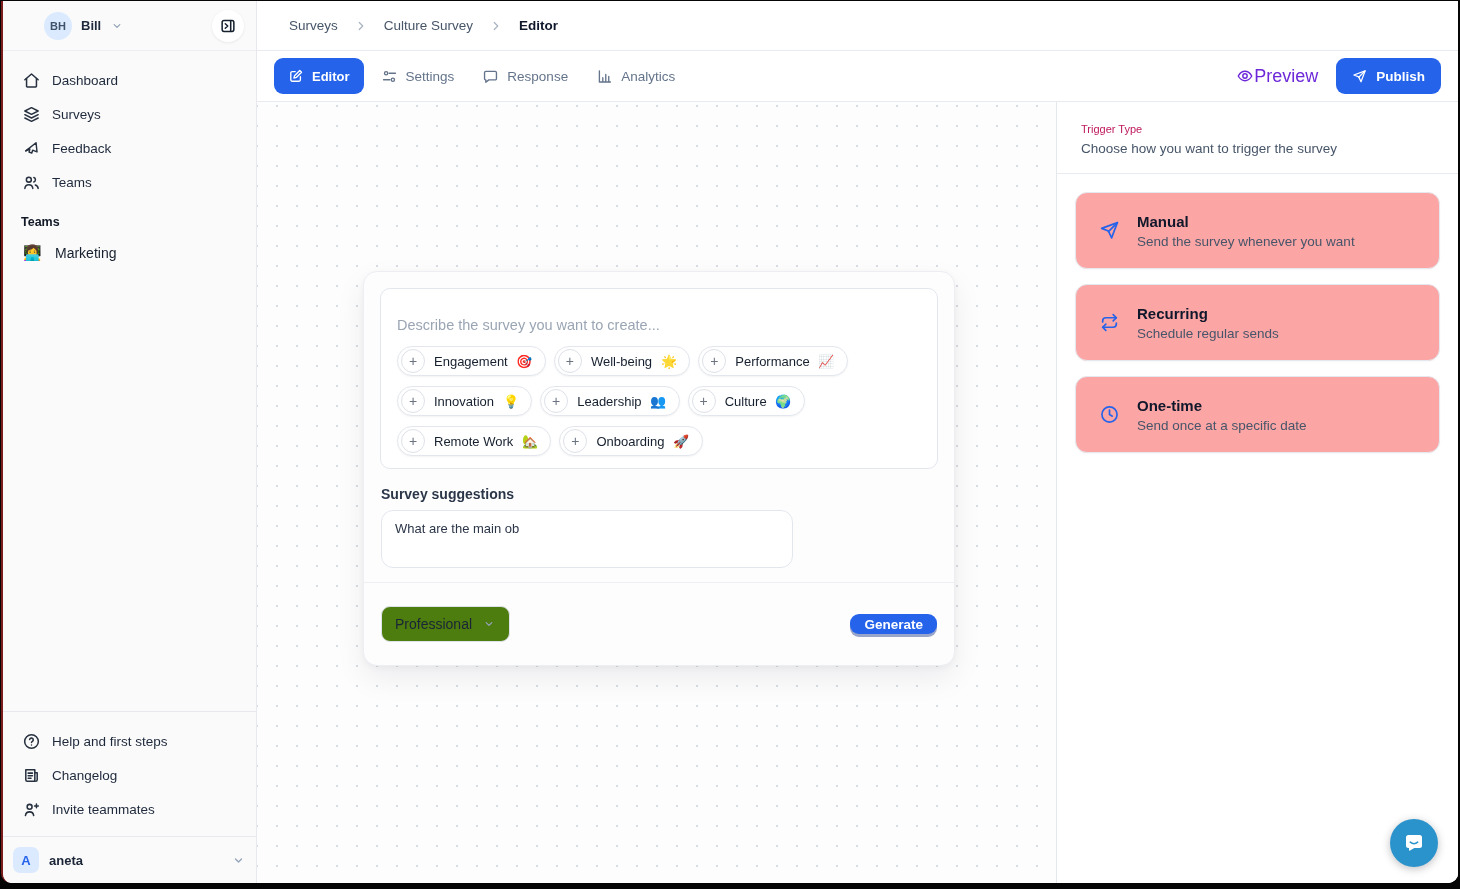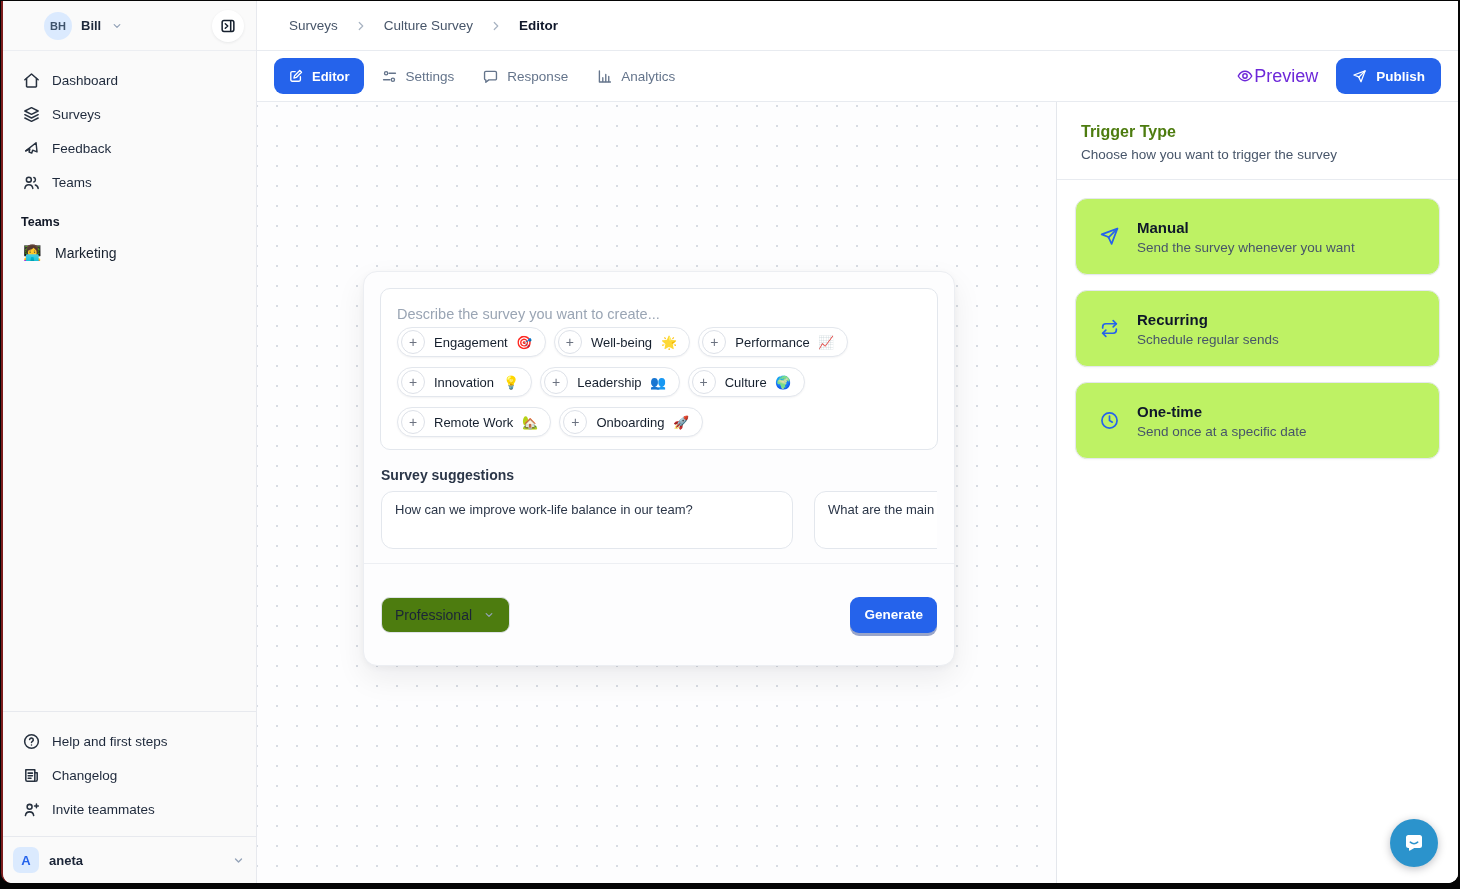--- a/index.html
+++ b/index.html
@@ -39,40 +39,40 @@
   .toolbar-row { height:51px; flex:0 0 51px; border-bottom:1px solid #e8ebf0; display:flex; align-items:center; padding:0 17px; gap:6px; }
   .tab-pill { display:flex; align-items:center; gap:8px; height:36px; padding:0 14px; border-radius:9px; background:#2563eb; color:#fff; font-size:13px; font-weight:600; border:none; cursor:pointer; }
   .tab { display:flex; align-items:center; gap:8px; height:36px; padding:0 11px; border-radius:9px; background:transparent; color:#64748b; font-size:13.5px; border:none; cursor:pointer; }
   .toolbar-row .spacer { flex:1; }
   .preview-btn { display:flex; align-items:center; height:36px; padding:0 12px; background:transparent; border:none; color:#6d28d9; font-size:18px; cursor:pointer; }
   .publish-btn { display:flex; align-items:center; gap:9px; height:36px; padding:0 16px; border-radius:9px; background:#2563eb; color:#fff; font-size:13.5px; font-weight:600; border:none; cursor:pointer; }
   
   .content { flex:1; display:flex; min-height:0; }
   .canvas { width:800px; flex:0 0 800px; position:relative; background:#fdfdfe; background-image:radial-gradient(#d8dce3 1.2px, transparent 1.2px); background-size:20px 20px; background-position:10px 14px; border-right:1px solid #e4e7ec; }
   .gen-card { position:absolute; left:106px; top:169px; width:592px; height:395px; background:#fdfdfe; border:1px solid #eceef2; border-radius:14px; box-shadow:0 12px 30px rgba(2,6,23,.07), 0 2px 6px rgba(2,6,23,.04); display:flex; flex-direction:column; }
-  .prompt-box { margin:16px 16px 0; height:162px; background:#ffffff; border:1px solid #e3e7ed; border-radius:10px; padding:17px 16px 12px; display:flex; flex-direction:column; cursor:text; }
+  .prompt-box { margin:16px 16px 0; height:181px; background:#ffffff; border:1px solid #e3e7ed; border-radius:10px; padding:28px 16px 12px; display:flex; flex-direction:column; cursor:text; }
   .prompt-placeholder { font-size:14.5px; color:#9aa5b4; }
   .prompt-box .fill { flex:1; }
   .chip-wrap { display:flex; flex-wrap:wrap; gap:10px 8px; }
   .chip { display:flex; align-items:center; gap:9px; height:30px; padding:2px 12px 2px 3px; background:#fff; border:1px solid #e3e7ed; border-radius:16px; box-shadow:0 1px 2px rgba(15,23,42,.05); font-size:13px; color:#16202e; cursor:pointer; }
   .chip .plus { width:24px; height:24px; border-radius:50%; border:1px solid #dde1e8; color:#6b7280; font-size:14px; display:flex; align-items:center; justify-content:center; background:#fff; }
   .chip .emo { font-size:13px; }
   .sugg-title { margin:17px 17px 8px; font-size:14px; font-weight:600; color:#2b3648; }
   .sugg-row { display:flex; gap:21px; margin:0 17px; overflow:hidden; flex:0 0 58px; }
   .sugg-card { flex:0 0 412px; height:58px; border:1px solid #e3e7ed; border-radius:12px; background:#fff; padding:10px 13px; font-size:13px; color:#2b3648; cursor:pointer; }
   .gen-footer { border-top:1px solid #edeff3; margin-top:14px; flex:1; display:flex; align-items:center; justify-content:space-between; padding:0 17px; }
   .tone-select { display:flex; align-items:center; gap:10px; height:36px; padding:0 13px; border:1px solid #dfe3e9; border-radius:9px; background:#4d7c0f; font-size:14px; color:#1b2537; cursor:pointer; }
-  .generate-btn { height:36px; padding:0 14px; border-radius:9px; border:none; background:#2563eb; color:#fff; font-size:13.5px; font-weight:600; box-shadow:0 3px 0 rgba(30,58,138,.45); cursor:pointer; }
+  .generate-btn { height:20px; padding:0 14px; border-radius:9px; border:none; background:#2563eb; color:#fff; font-size:13.5px; font-weight:600; box-shadow:0 3px 0 rgba(30,58,138,.45); cursor:pointer; }
   
   .panel { flex:1; background:#fff; display:flex; flex-direction:column; }
   .panel-header { padding:21px 24px 17px; border-bottom:1px solid #e8ebf0; }
-  .panel-title { font-size:16px; font-weight:700; color:#4d7c0f; }
+  .panel-title { font-size:11px; font-weight:400; color:#be185d; }
   .panel-sub { margin-top:6px; font-size:13.5px; color:#475569; }
   .options { padding:18px; display:flex; flex-direction:column; gap:15px; }
-  .option-card { border:1px solid #e5e8ee; border-radius:12px; background:#bef264; min-height:77px; display:flex; align-items:center; gap:17px; padding:16px 18px 16px 22px; box-shadow:0 1px 2px rgba(15,23,42,.03); cursor:pointer; }
+  .option-card { border:1px solid #e5e8ee; border-radius:12px; background:#fca5a5; min-height:77px; display:flex; align-items:center; gap:17px; padding:16px 18px 16px 22px; box-shadow:0 1px 2px rgba(15,23,42,.03); cursor:pointer; }
   .option-ico { width:22px; height:22px; color:#2563eb; flex:0 0 22px; display:flex; align-items:center; justify-content:center; }
   .option-title { font-size:15px; font-weight:600; color:#0f172a; }
   .option-desc { margin-top:4px; font-size:13.5px; color:#475569; }
   
   .chat-fab { position:absolute; right:20px; bottom:16px; width:48px; height:48px; border-radius:50%; background:#2b93cc; border:none; display:flex; align-items:center; justify-content:center; box-shadow:0 2px 8px rgba(2,6,23,.25); cursor:pointer; }
   svg { display:block; }
 </style>
 </head>
 <body>
 
@@ -317,21 +317,20 @@
               <button class="chip">
                 <span class="plus">+</span>
                 <span>Onboarding</span>
                 <span class="emo">🚀</span>
               </button>
             </div>
           </div>
 
           <div class="sugg-title">Survey suggestions</div>
           <div class="sugg-row">
-            <div class="sugg-card">How can we improve work-life balance in our team?</div>
             <div class="sugg-card">What are the main ob</div>
           </div>
 
           <div class="gen-footer">
             <button class="tone-select">
               <span>Professional</span>
               <span class="chev">
                 <svg width="14" height="14" viewBox="0 0 20 20" fill="none" stroke="currentColor" stroke-width="1.8" stroke-linecap="round" stroke-linejoin="round">
                     <path d="m6 8 4 4 4-4"></path>
                   </svg>

